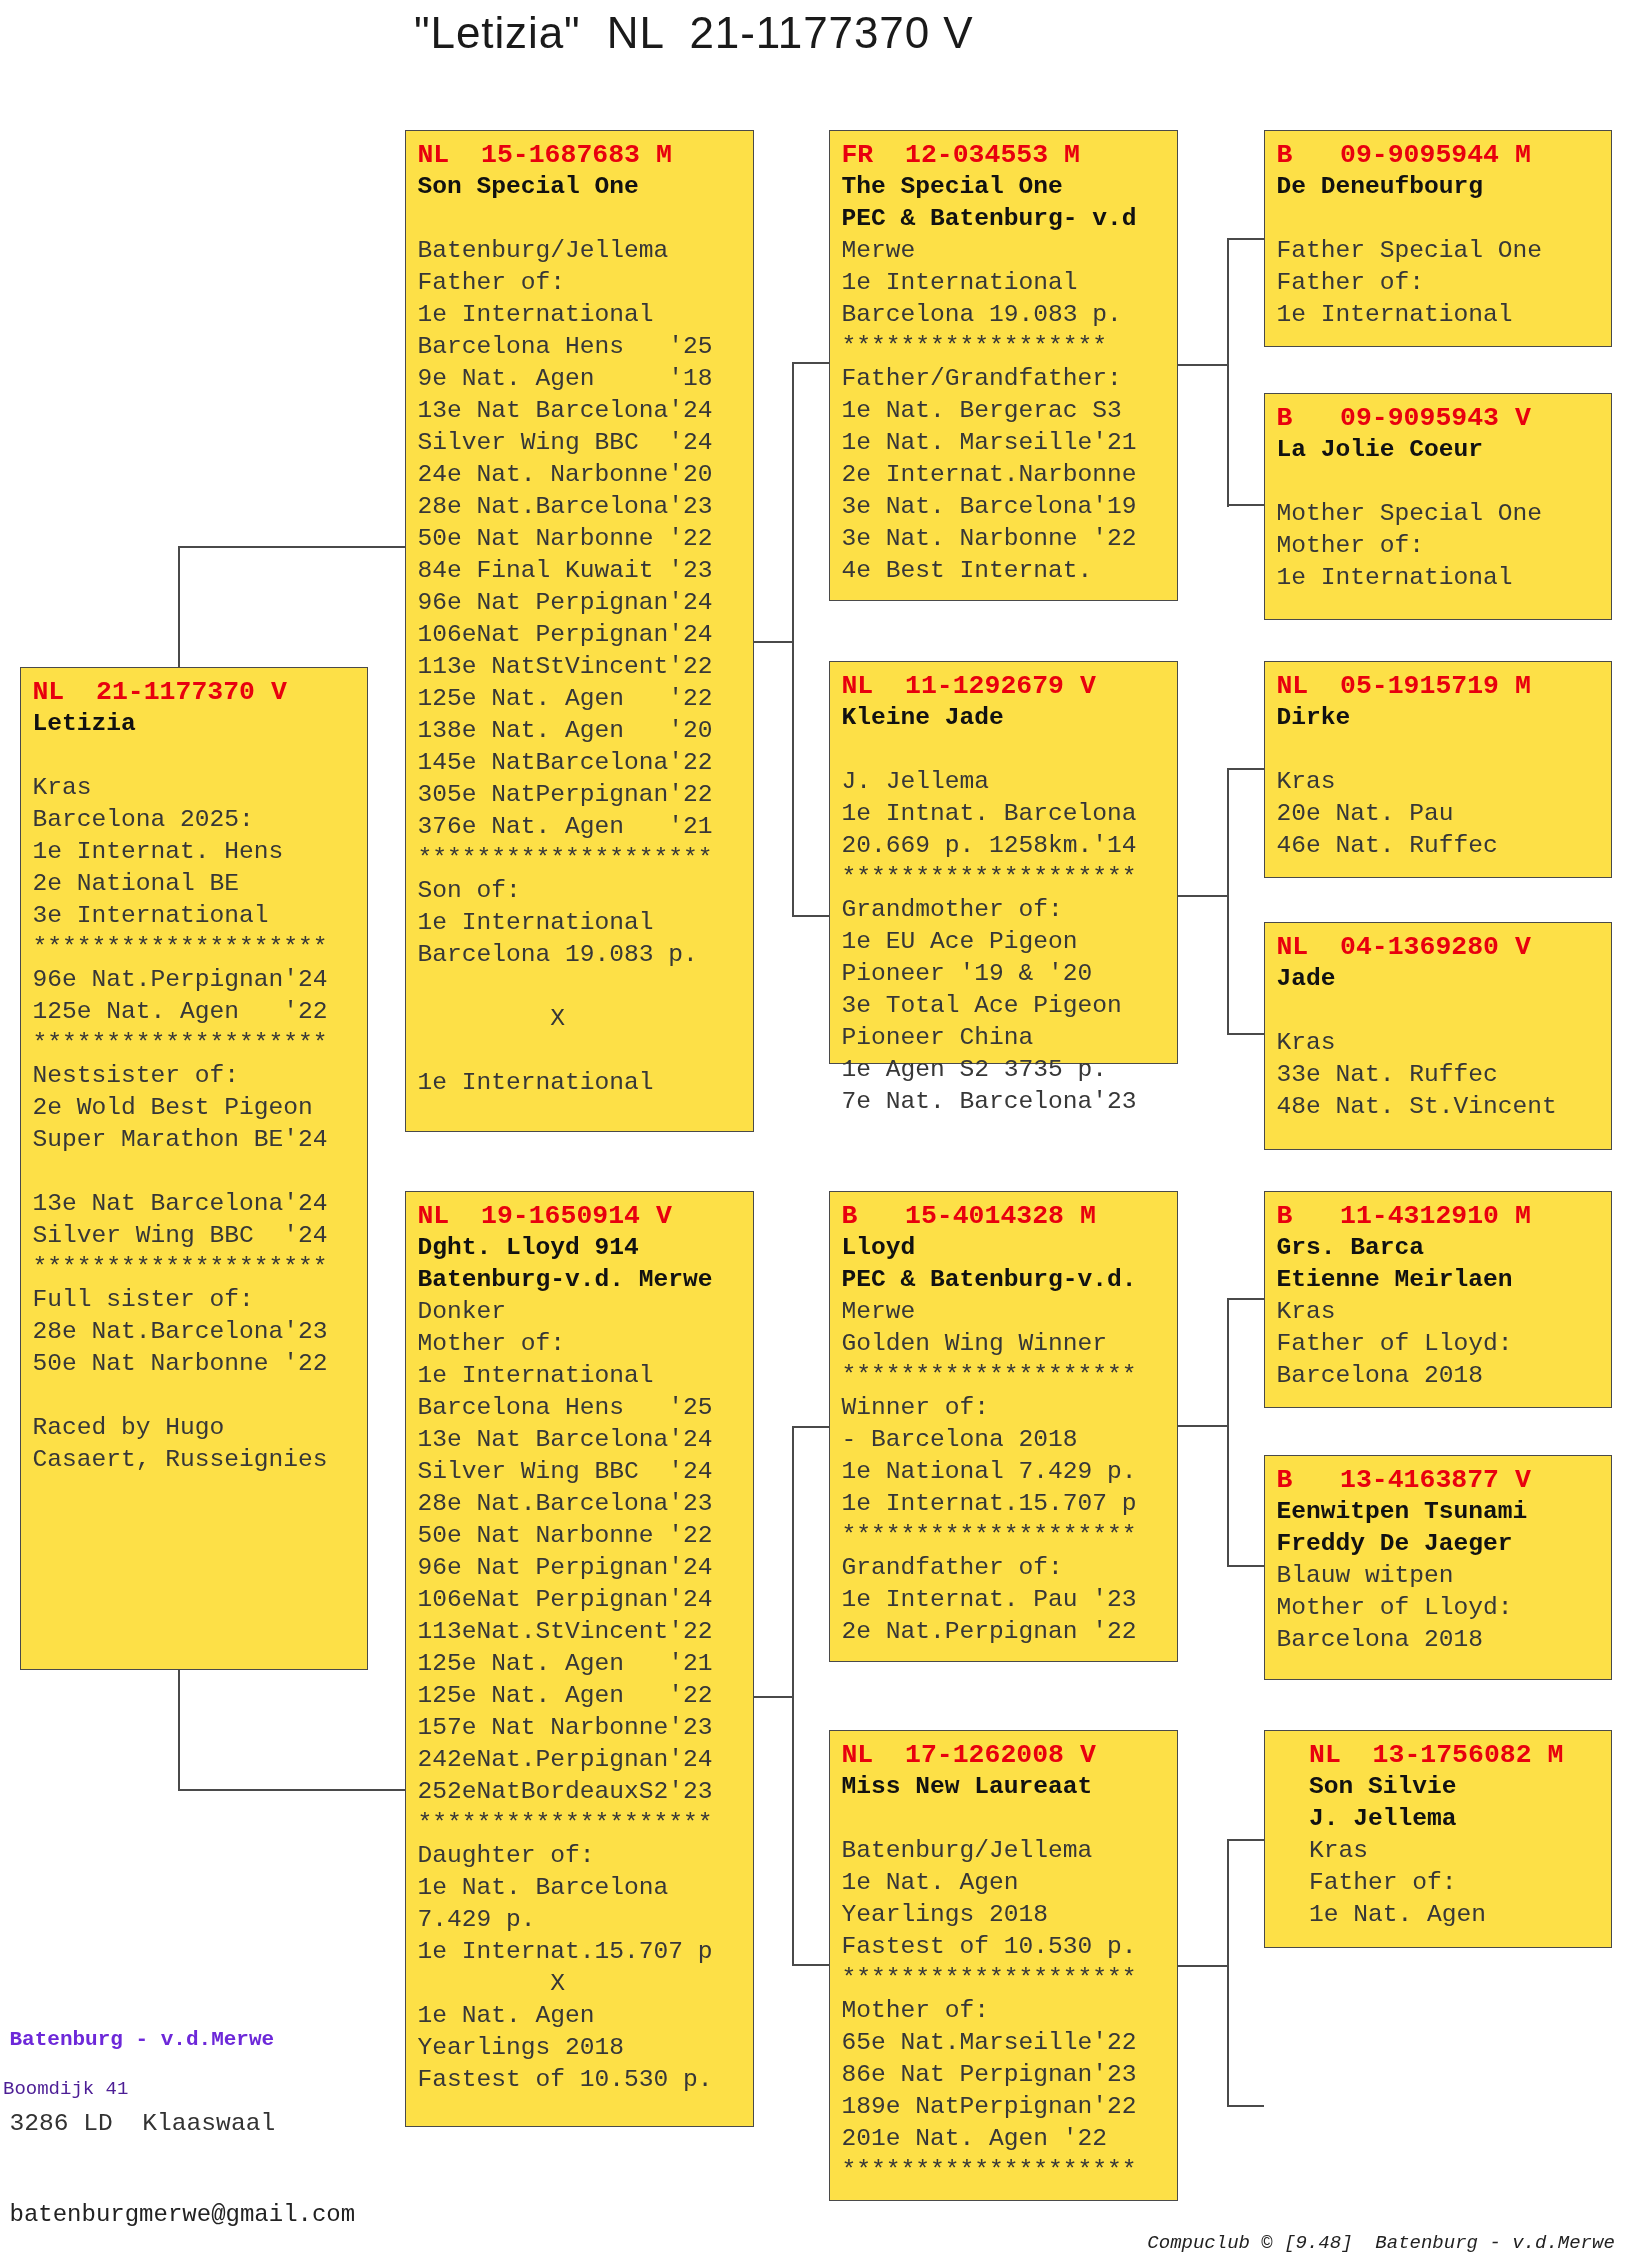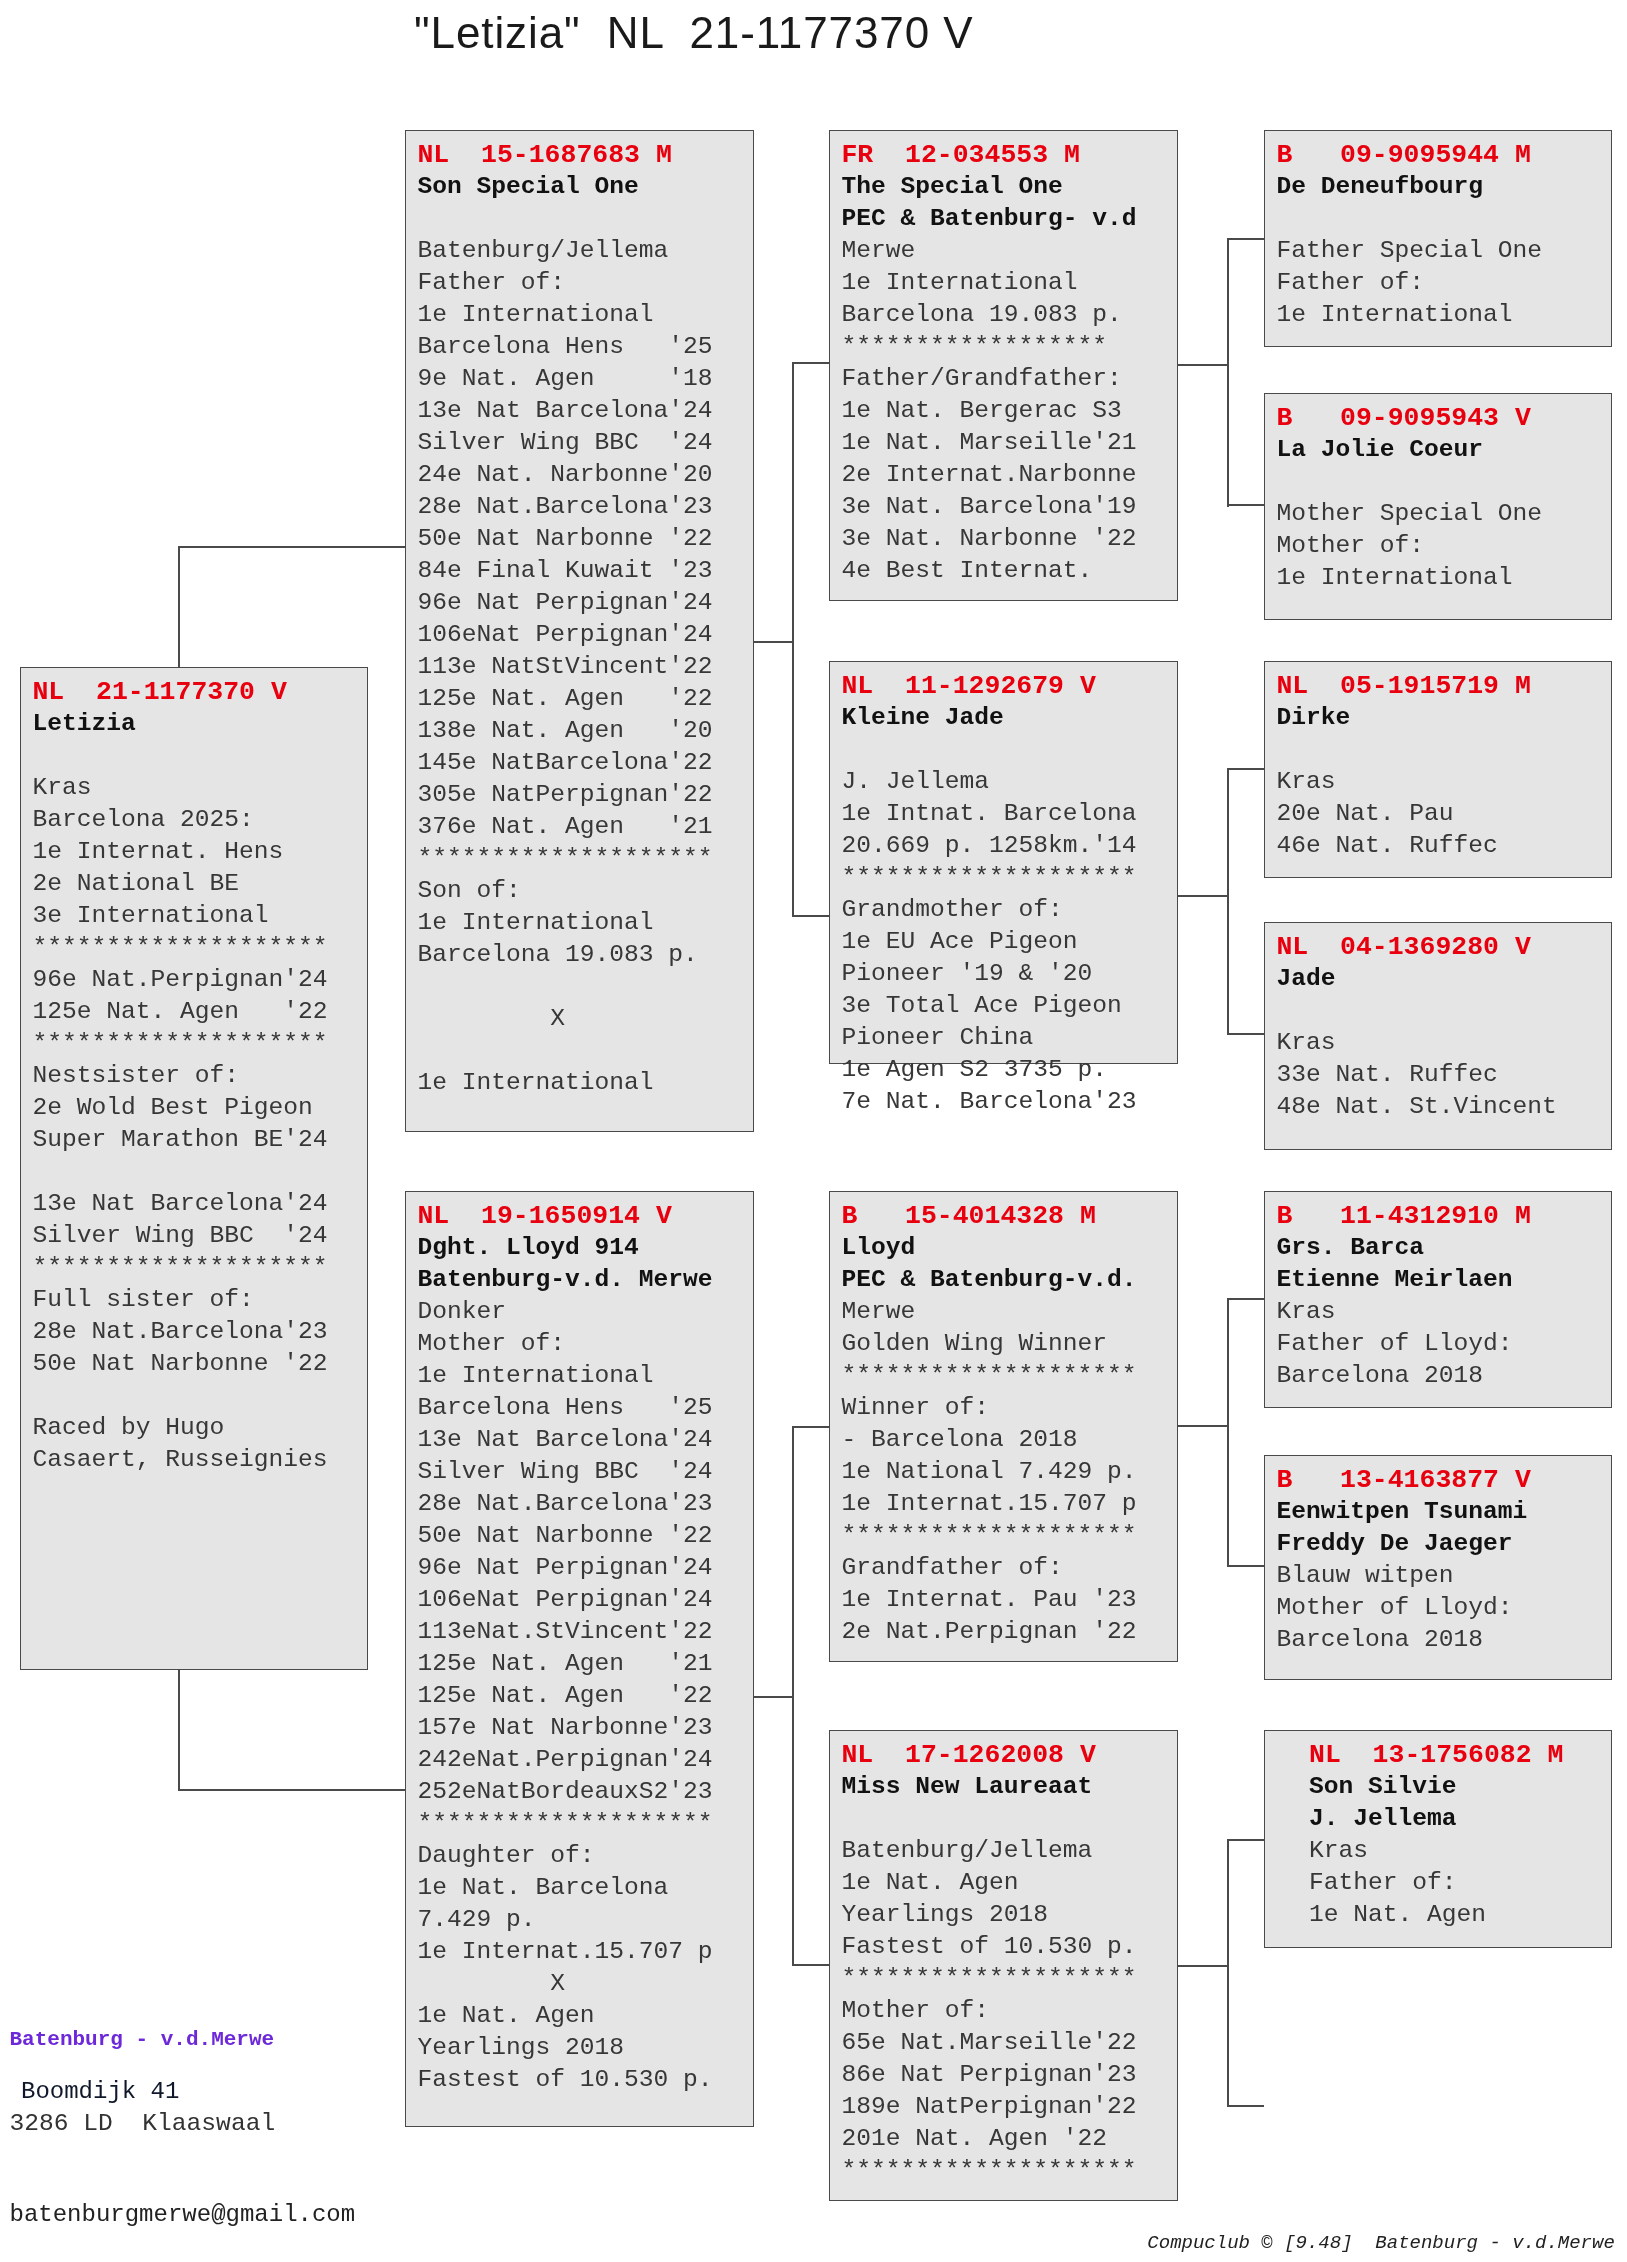--- a/index.html
+++ b/index.html
@@ -1,20 +1,20 @@
 <!DOCTYPE html>
 <html style="font-size:15px"><head>
 <meta charset="utf-8">
 <style>
   html,body{margin:0;padding:0;background:#fff;}
   .page{position:relative;width:1628px;height:2263px;background:#ffffff;overflow:hidden;
         font-family:"Liberation Mono","DejaVu Sans Mono",monospace;}
   .title{position:absolute;left:414px;top:7.6px;font-family:"Liberation Sans","DejaVu Sans",sans-serif;
          font-size:44px;font-weight:400;color:#1a1a1a;letter-spacing:0.9px;white-space:pre;}
-  .pbox{position:absolute;border:1.9px solid #4a4a4a;background:#e5e5e5;box-sizing:border-box;
+  .pbox{position:absolute;border:1.9px solid #4a4a4a;background:#fde047;box-sizing:border-box;
         padding:7.6px 5.7px 5.7px 11.4px;}
   .ln{font-size:24.6px;line-height:32px;min-height:32px;white-space:pre;color:#373737;}
   .ln.id{font-size:26.5px;font-weight:700;color:#e8000e;}
   .ln.name{font-weight:700;color:#111;}
   .hline{position:absolute;height:1.9px;background:#4a4a4a;}
   .vline{position:absolute;width:1.9px;background:#4a4a4a;}
   
   #box-letizia{left:20px;top:667px;width:348px;height:1003px;}
   #box-son-special-one{left:405px;top:130px;width:349px;height:1002px;}
   #box-dght-lloyd-914{left:405px;top:1191px;width:349px;height:936px;}
@@ -25,21 +25,21 @@
   #box-de-deneufbourg{left:1264px;top:130px;width:348px;height:217px;}
   #box-la-jolie-coeur{left:1264px;top:393px;width:348px;height:227px;}
   #box-dirke{left:1264px;top:661px;width:348px;height:217px;}
   #box-jade{left:1264px;top:922px;width:348px;height:228px;}
   #box-grs-barca{left:1264px;top:1191px;width:348px;height:217px;}
   #box-eenwitpen-tsunami{left:1264px;top:1455px;width:348px;height:225px;}
   #box-son-silvie{left:1264px;top:1730px;width:348px;height:218px;padding-left:44px;}
   #box-dght-new-laureaat{left:1264px;top:1995px;width:348px;height:224px;}
   
   .owner-name{position:absolute;left:9.5px;top:2028px;font-size:21px;font-weight:700;color:#6d28d9;white-space:pre;}
-  .owner-line1{position:absolute;left:21px;top:2078px;font-size:24px;color:#0f172a;white-space:pre;}
+  .owner-line1{position:absolute;left:3px;top:2078px;font-size:19px;color:#4c1d95;white-space:pre;}
   .owner-line2{position:absolute;left:9.5px;top:2110px;font-size:24.6px;color:#333;white-space:pre;}
   .owner-email{position:absolute;left:9.5px;top:2201px;font-size:24px;color:#222;white-space:pre;}
   .footer{position:absolute;right:13.2px;top:2232px;font-size:19px;font-style:italic;color:#222;white-space:pre;}
 </style>
 </head>
 <body>
 
 <div class="page">
 
   <div class="title">"Letizia"  NL  21-1177370 V</div>

